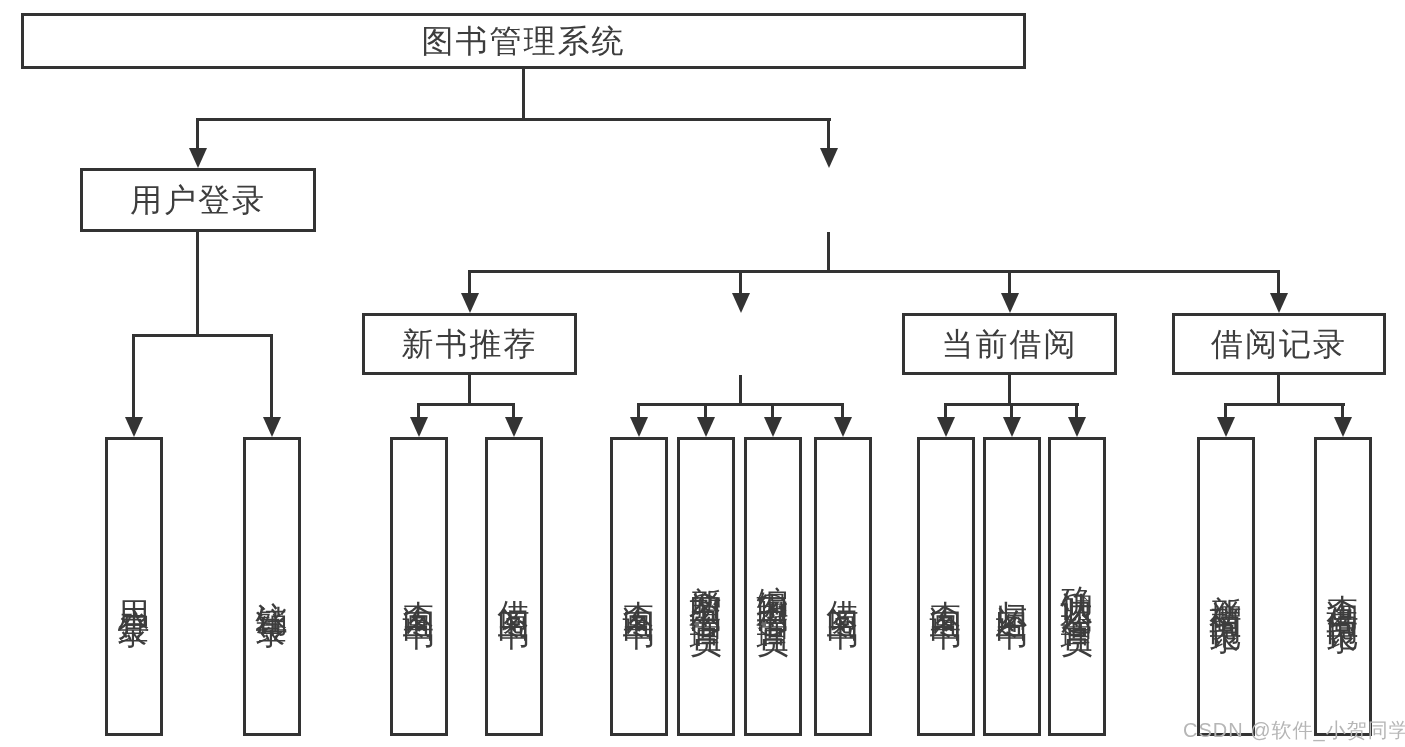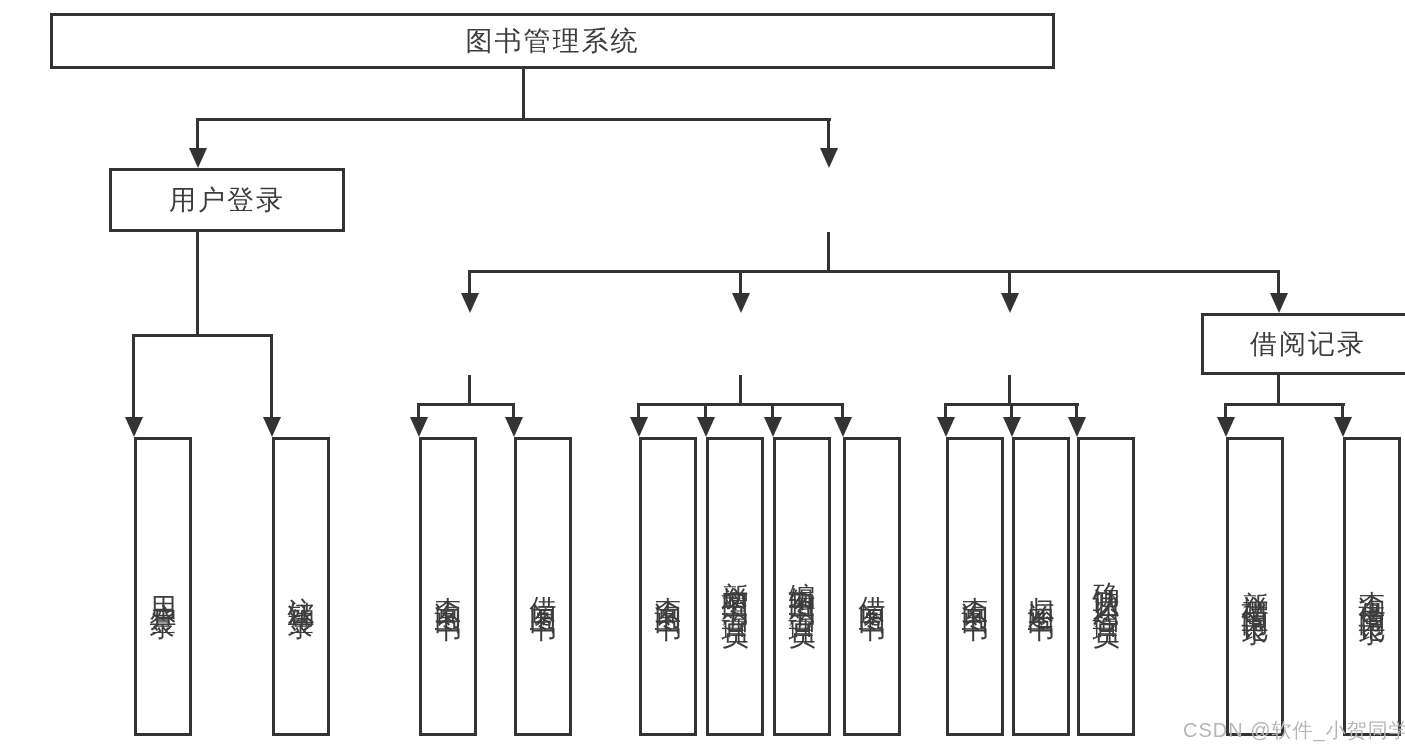--- a/index.html
+++ b/index.html
@@ -2,21 +2,21 @@
 <html><head>
 <meta charset="utf-8">
 <style>
   html,body{margin:0;padding:0;background:#ffffff;}
   .stage{
     position:relative;width:1405px;height:747px;background:#ffffff;overflow:hidden;
     font-family:"Liberation Sans","DejaVu Sans",sans-serif;color:#3d3d3d;
   }
   .box{
     position:absolute;background:#ffffff;border:3px solid #333333;box-sizing:border-box;
-    font-size:27px;white-space:nowrap;margin-left:29px;
+    font-size:32px;white-space:nowrap;
   }
   .hbox{text-align:center;letter-spacing:2px;}
   .vbox{
     writing-mode:vertical-rl;text-orientation:mixed;text-align:center;
     letter-spacing:6px;line-height:52px;
   }
   .root{left:21px;top:13px;width:1005px;height:56px;line-height:50px;}
   .lv2a{left:80px;top:168px;width:236px;height:64px;line-height:58px;}
   .lv2b{left:712px;top:168px;width:235px;height:64px;line-height:58px;}
   .lv3a{left:362px;top:313px;width:215px;height:62px;line-height:56px;}
@@ -37,20 +37,22 @@
 </style>
 </head>
 <body>
 
 <div class="stage">
 
   <div class="box hbox root">图书管理系统</div>
 
   <div class="box hbox lv2a">用户登录</div>
 
+  <div class="box hbox lv3a">新书推荐</div>
+  <div class="box hbox lv3c">当前借阅</div>
   <div class="box hbox lv3d">借阅记录</div>
 
   <div class="box vbox leaf" style="left:105px">用户登录</div>
   <div class="box vbox leaf" style="left:243px">注销登录</div>
 
   <div class="box vbox leaf" style="left:390px">查询图书</div>
   <div class="box vbox leaf" style="left:485px">借阅图书</div>
 
   <div class="box vbox leaf" style="left:610px">查询图书</div>
   <div class="box vbox leaf" style="left:677px">新增图书（管理员）</div>

